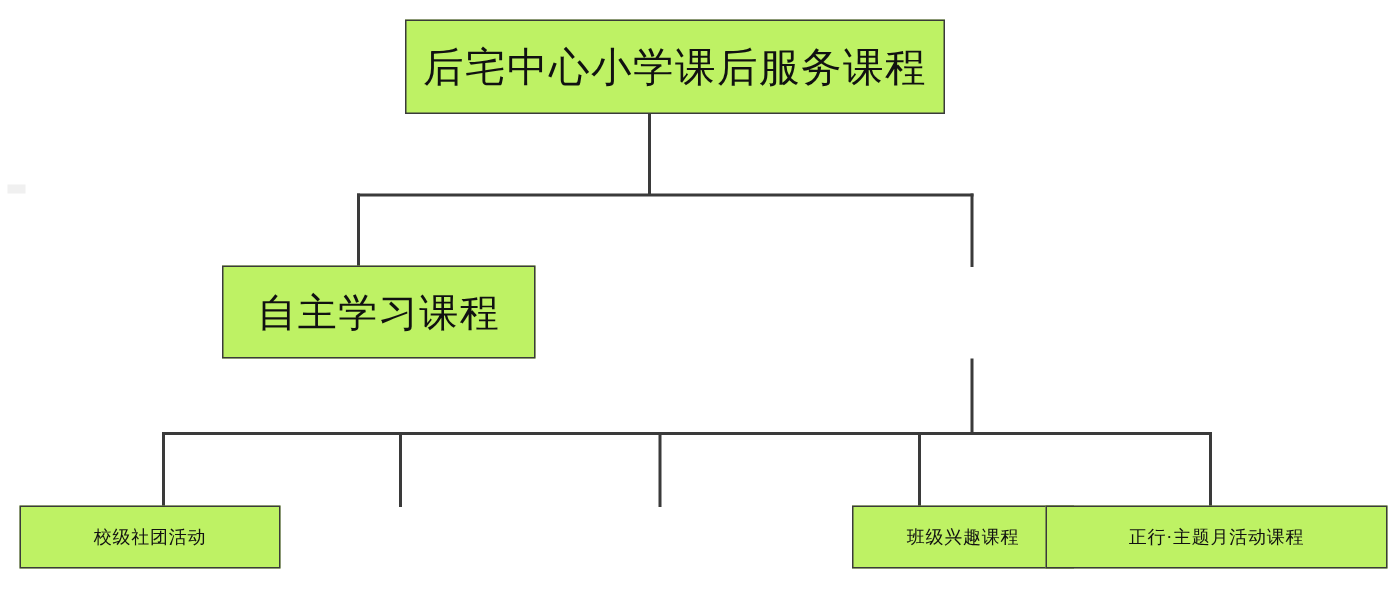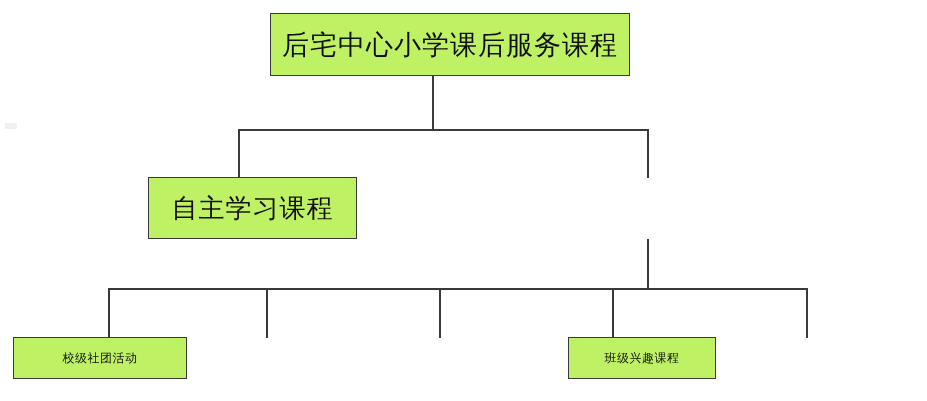--- a/index.html
+++ b/index.html
@@ -104,14 +104,15 @@
   <div class="conn conn-v c-l2b-stem"></div>
   <div class="conn conn-h c-leaf-bus"></div>
   <div class="conn conn-v c-leaf-0"></div>
   <div class="conn conn-v c-leaf-1"></div>
   <div class="conn conn-v c-leaf-2"></div>
   <div class="conn conn-v c-leaf-3"></div>
   <div class="conn conn-v c-leaf-4"></div>
 
   <div class="node node-leaf leaf-0">校级社团活动</div>
   <div class="node node-leaf leaf-3">班级兴趣课程</div>
+  <div class="node node-leaf leaf-4">正行·主题月活动课程</div>
 
 </div>
 
 </body></html>

